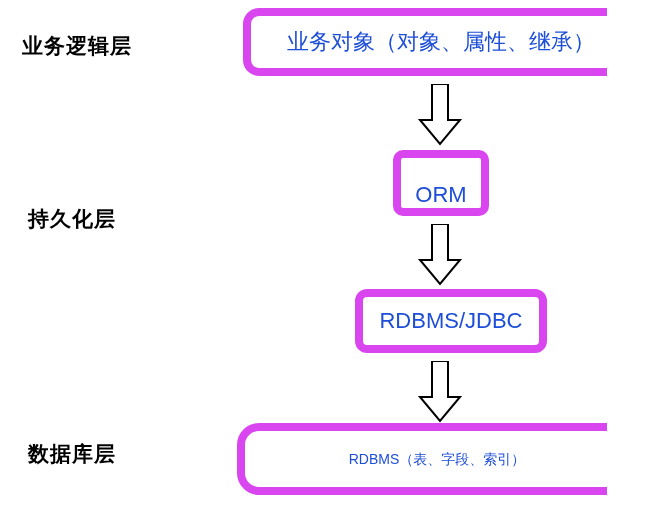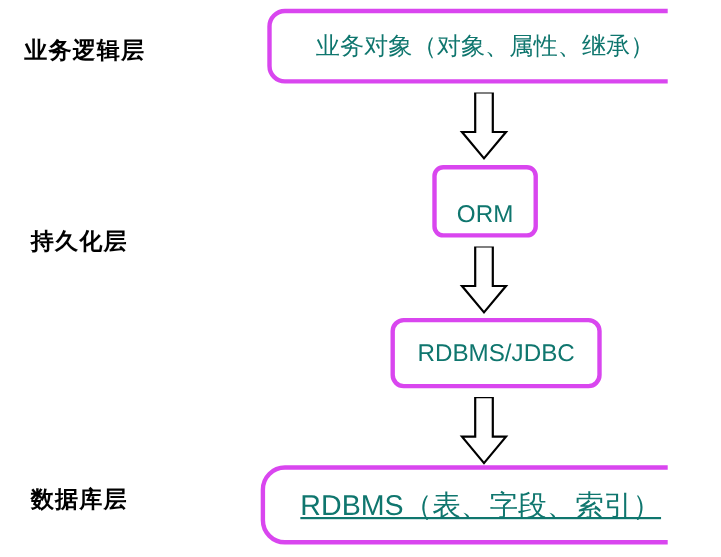--- a/index.html
+++ b/index.html
@@ -21,26 +21,26 @@
     position: absolute;
     font-size: 21px;
     font-weight: 700;
     color: #000000;
     letter-spacing: 1px;
     white-space: nowrap;
   }
   .node {
     position: absolute;
     box-sizing: border-box;
-    border: 4px solid #d946ef;
+    border: 8px solid #d946ef;
     background: #ffffff;
     display: flex;
     align-items: center;
     justify-content: center;
-    color: #0f766e;
+    color: #1d4ed8;
     white-space: nowrap;
   }
   .node-text {
     display: block;
     line-height: 1;
   }
   .arrow {
     position: absolute;
   }
 </style>
@@ -79,16 +79,16 @@
     <span class="node-text" style="font-size:22px;">RDBMS/JDBC</span>
   </div>
 
   <div class="arrow" style="left:413px; top:361px; width:54px; height:62px;">
     <svg width="54" height="62" viewBox="0 0 54 62">
       <polygon points="19,0 35,0 35,36 47,36 27,60 7,36 19,36" fill="#ffffff" stroke="#000000" stroke-width="2" stroke-linejoin="miter"></polygon>
     </svg>
   </div>
 
   <div class="node" style="left:237px; top:423px; width:400px; height:72px; border-radius:22px;">
-    <span class="node-text" style="font-size:26px;text-decoration:underline;">RDBMS（表、字段、索引）</span>
+    <span class="node-text" style="font-size:14px;">RDBMS（表、字段、索引）</span>
   </div>
 
 </div>
 
 </body></html>

